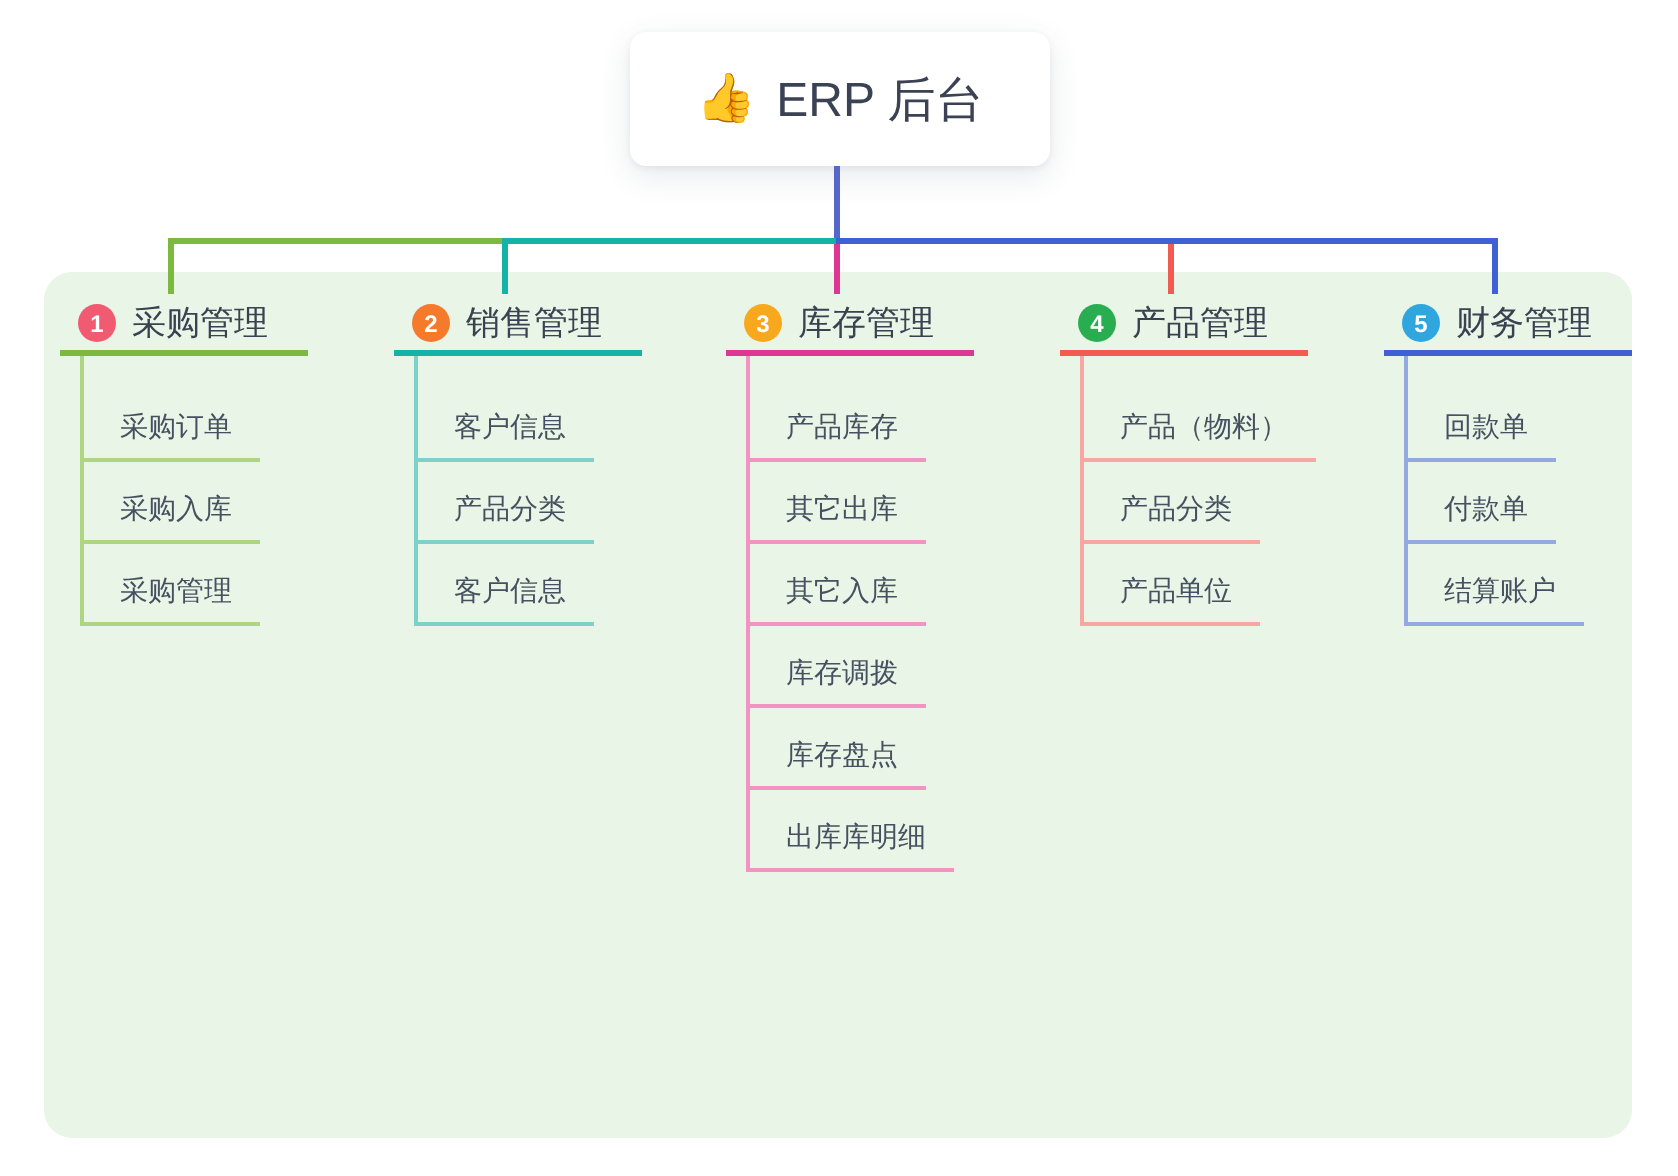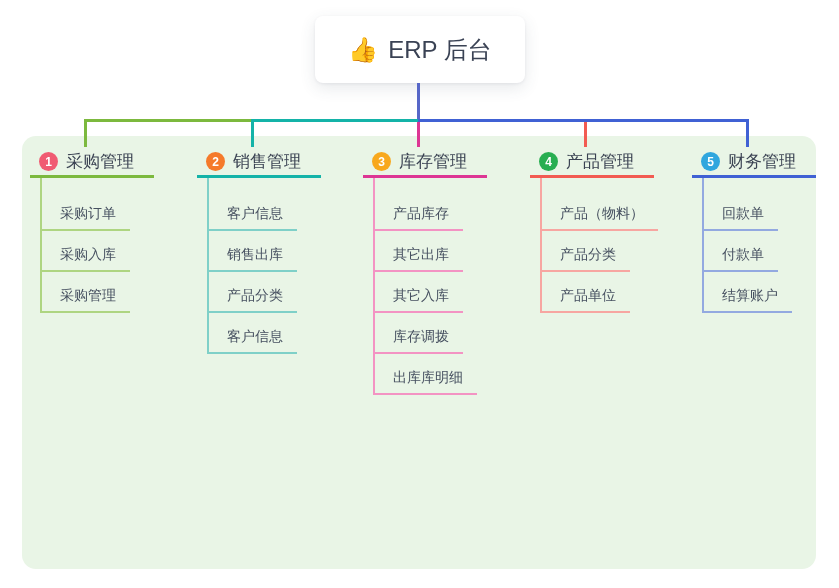--- a/index.html
+++ b/index.html
@@ -87,36 +87,36 @@
       </ul>
   </div>
 
   <div class="branch" style="left: 197px; --accent: #14b3a8; --light: #7fd0c8; --badge: #f57a2b;">
     <div class="branch-title">
       <span class="badge">2</span>
       <span>销售管理</span>
     </div>
     <ul class="children">
         <li class="child">客户信息</li>
-        <li class="child">销售出库</li>
         <li class="child">产品分类</li>
         <li class="child">客户信息</li>
       </ul>
   </div>
 
   <div class="branch" style="left: 363px; --accent: #dd3694; --light: #f393c3; --badge: #f8a81d;">
     <div class="branch-title">
       <span class="badge">3</span>
       <span>库存管理</span>
     </div>
     <ul class="children">
         <li class="child">产品库存</li>
         <li class="child">其它出库</li>
         <li class="child">其它入库</li>
         <li class="child">库存调拨</li>
+        <li class="child">库存盘点</li>
         <li class="child">出库库明细</li>
       </ul>
   </div>
 
   <div class="branch" style="left: 530px; --accent: #f25b52; --light: #f7a6a1; --badge: #28ae51;">
     <div class="branch-title">
       <span class="badge">4</span>
       <span>产品管理</span>
     </div>
     <ul class="children">

